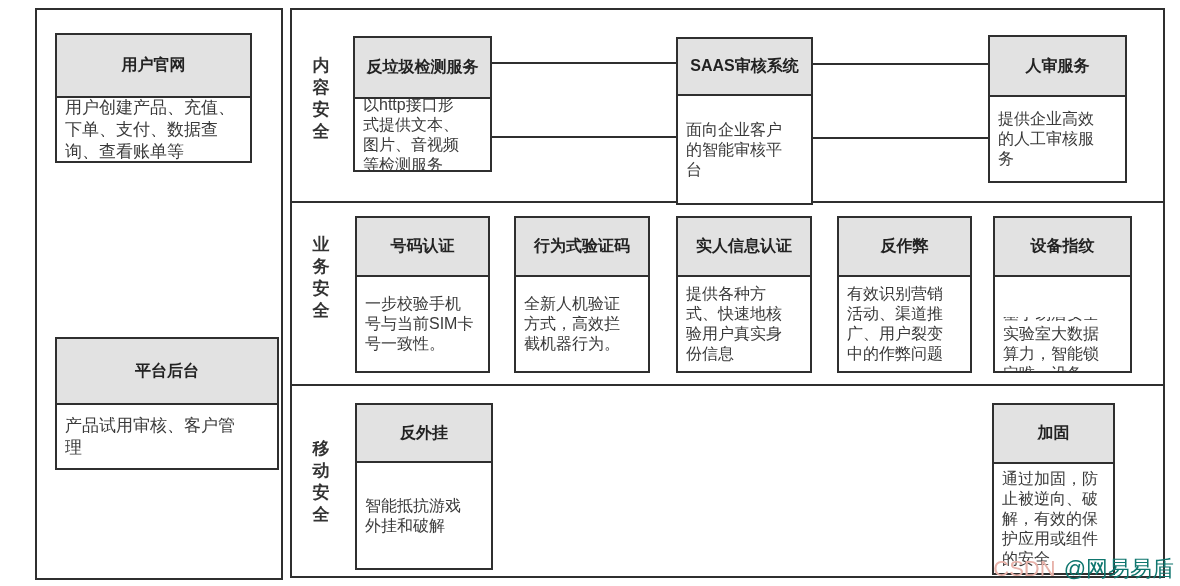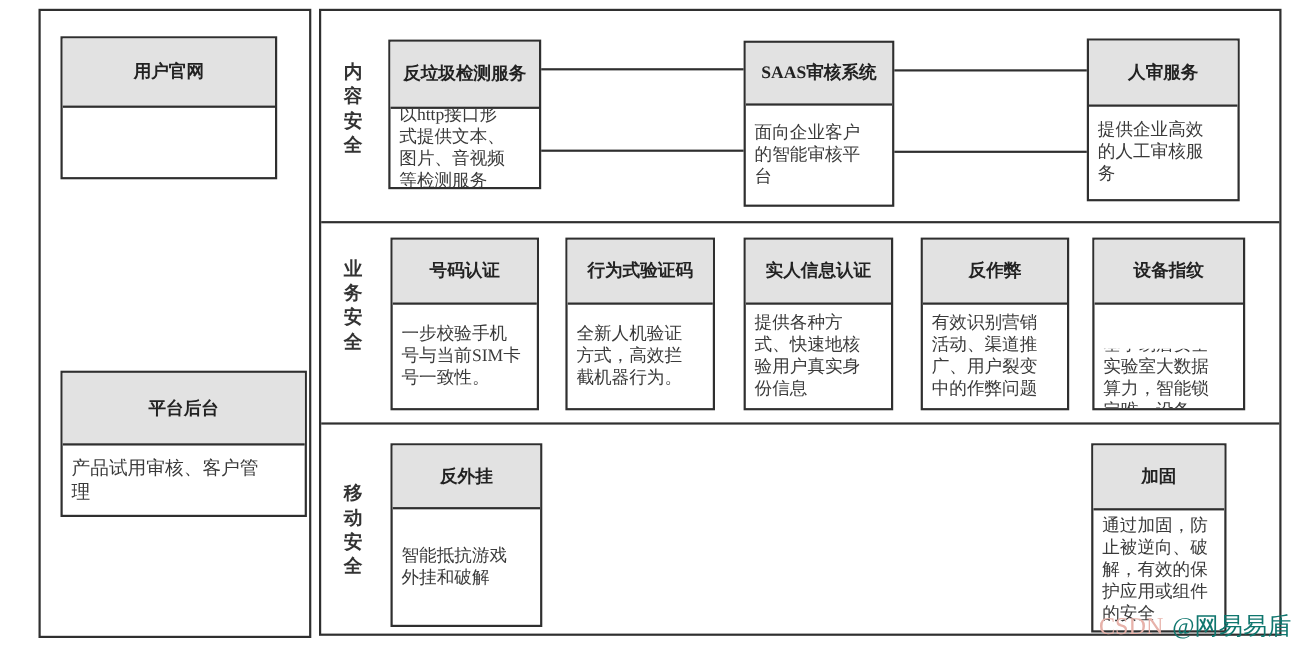--- a/index.html
+++ b/index.html
@@ -1,19 +1,19 @@
 <!DOCTYPE html>
 <html><head>
 <meta charset="utf-8">
 <style>
   html,body { margin:0; padding:0; background:#fff; }
   #page {
     position:relative; width:1180px; height:586px; overflow:hidden;
     background:#fff;
-    font-family:Liberation Serif, serif;
+    font-family:Liberation Sans, sans-serif;
     color:#3a3a3a;
   }
   .panel {
     position:absolute; border:2px solid #2f2f2f; background:#fff; box-sizing:border-box;
   }
   #panel-left  { left:35px;  top:8px; width:248px; height:572px; }
   #panel-right { left:290px; top:8px; width:875px; height:570px; }
   .row-divider {
     position:absolute; left:292px; width:871px; height:2px; background:#2f2f2f;
   }
@@ -49,21 +49,21 @@
   
   #card-user-site      { left:55px; top:33px;  width:197px; height:130px; }
   #card-user-site .card-header { height:63px; }
   #card-platform-admin { left:55px; top:337px; width:224px; height:133px; }
   #card-platform-admin .card-header { height:66px; }
   #card-user-site .card-body, #card-platform-admin .card-body { font-size:17px; line-height:22px; }
 
   
   #card-antispam      { left:353px; top:36px; width:139px; height:136px; }
   #card-antispam .card-header { height:61px; }
-  #card-saas-review   { left:676px; top:37px; width:137px; height:151px; }
+  #card-saas-review   { left:676px; top:37px; width:137px; height:168px; }
   #card-saas-review .card-header { height:57px; }
   #card-human-review  { left:988px; top:35px; width:139px; height:148px; }
   #card-human-review .card-header { height:60px; }
 
   
   #card-number-auth        { left:355px; top:216px; width:135px; height:157px; }
   #card-behavior-captcha   { left:514px; top:216px; width:136px; height:157px; }
   #card-real-person-auth   { left:676px; top:216px; width:136px; height:157px; }
   #card-anti-cheat         { left:837px; top:216px; width:135px; height:157px; }
   #card-device-fingerprint { left:993px; top:216px; width:139px; height:157px;gap:40px; }
@@ -96,20 +96,25 @@
 
 <div id="page">
 
   <div class="panel" id="panel-left"></div>
   <div class="panel" id="panel-right"></div>
   <div class="row-divider" id="divider-1"></div>
   <div class="row-divider" id="divider-2"></div>
 
   <div class="card" id="card-user-site">
     <div class="card-header">用户官网</div>
+    <div class="card-body">
+        <span>用户创建产品、充值、
+下单、支付、数据查
+询、查看账单等</span>
+      </div>
   </div>
   <div class="card" id="card-platform-admin">
     <div class="card-header">平台后台</div>
     <div class="card-body">
         <span>产品试用审核、客户管
 理</span>
       </div>
   </div>
 
   <div class="section-label" id="label-content-security">内容安全</div>

